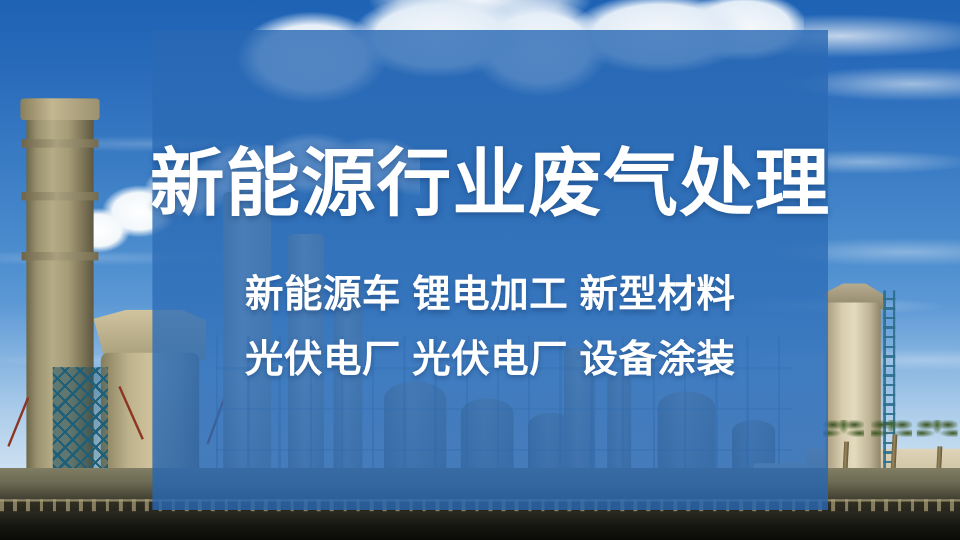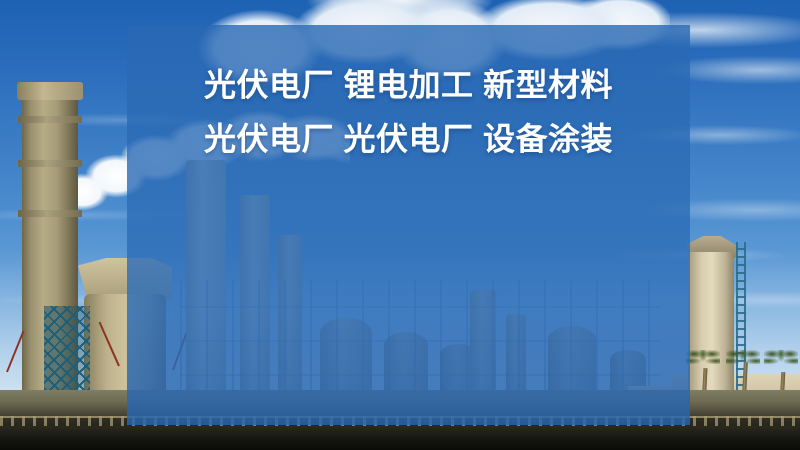--- a/index.html
+++ b/index.html
@@ -302,17 +302,18 @@
     <div class="trunk"></div>
   </div>
 
   <div class="ground"></div>
   <div class="fence"></div>
   <div class="road"></div>
 
   <div class="overlay"></div>
 
   <div class="text-wrap">
-    <div class="sub sub1">光伏电厂  锂电加工  新型材料</div>
+    <div class="title">新能源行业废气处理</div>
+    <div class="sub sub1">新能源车  锂电加工  新型材料</div>
     <div class="sub sub2">光伏电厂  光伏电厂  设备涂装</div>
   </div>
 
 </div>
 
 </body></html>

